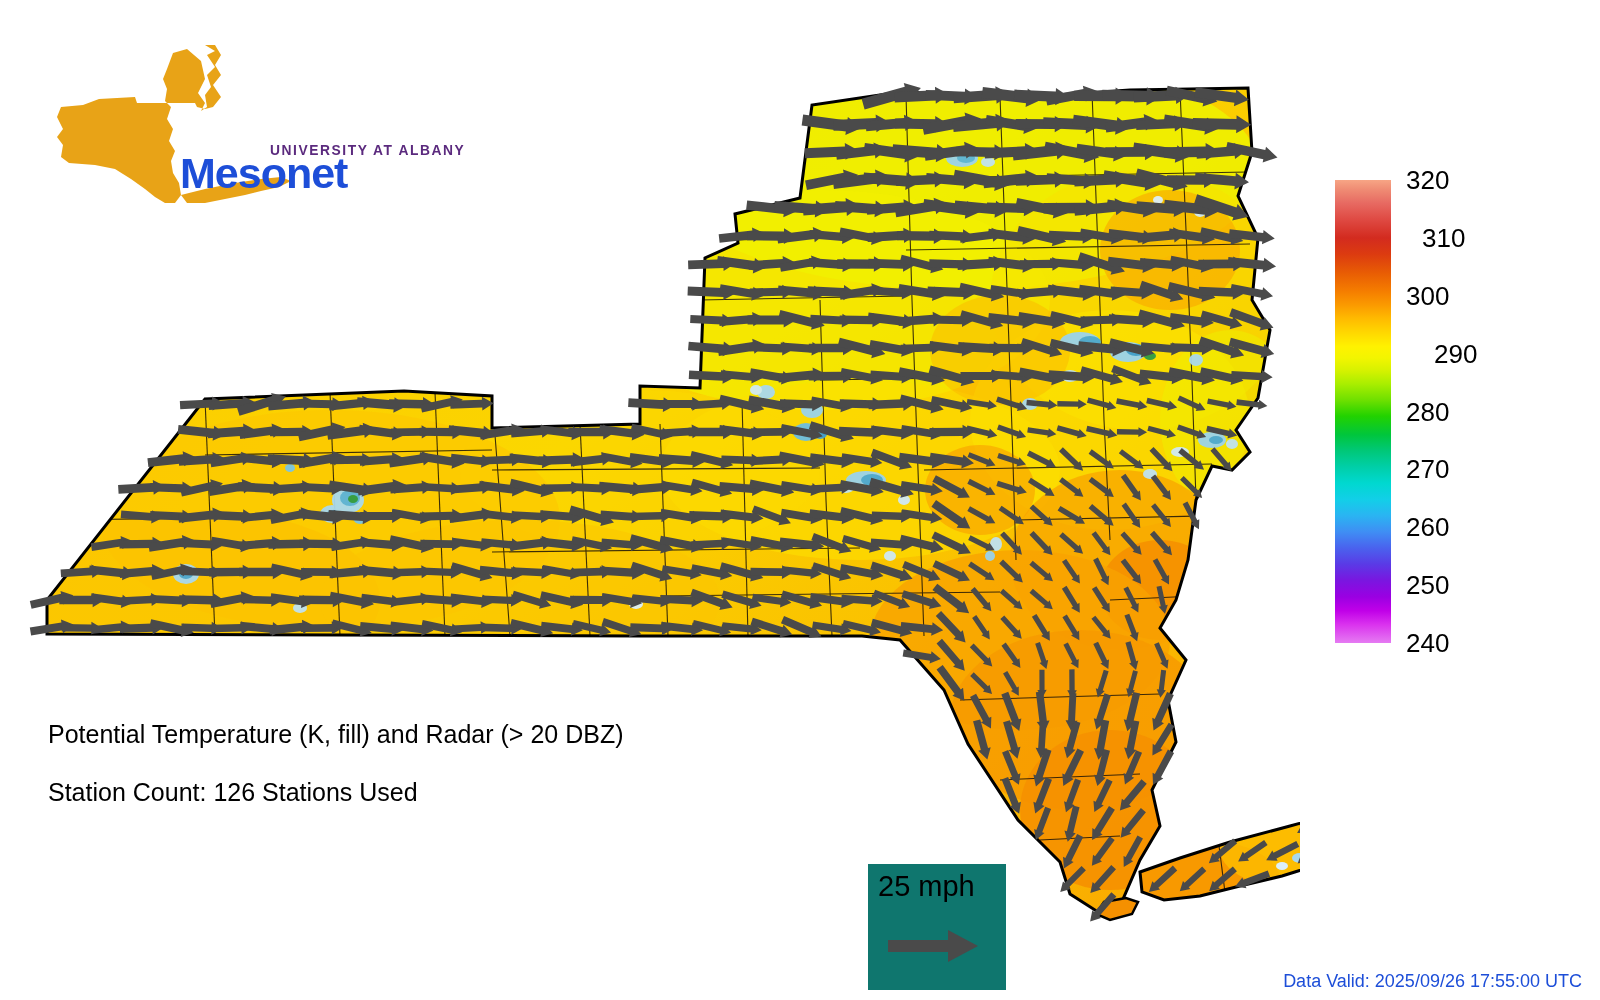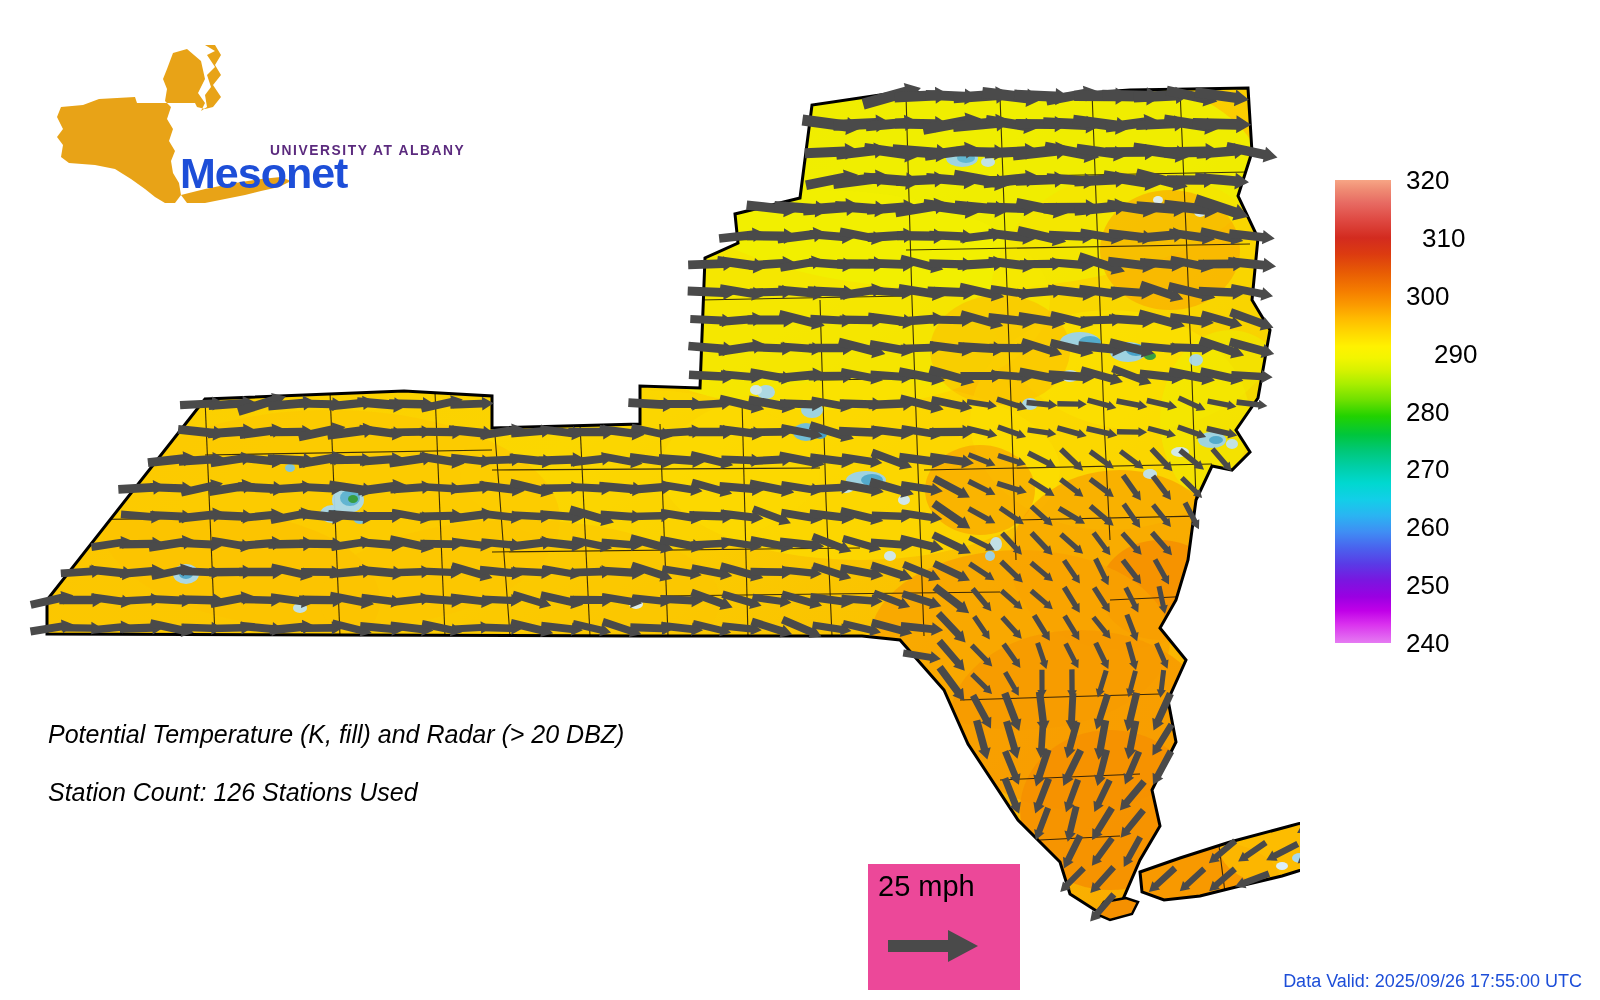--- a/index.html
+++ b/index.html
@@ -32,25 +32,25 @@
        #f2f500 38.5%,#d8f200 41%, #aaee00 44%, #6fe000 47.5%,
        #22d200 51%,  #00c63c 55%, #00c878 58.5%,#00cfa8 62%,
        #00d8d0 65.5%,#12cfe8 69%, #2ab4f2 72.5%,#3f8ef4 76%,
        #4a62ee 79.5%,#5a3ae6 83%, #7a16e0 86.5%,#9a00e2 90%,
        #c000e8 93%,  #da32ee 96%, #e57bf2 100%);}
   #cb-ticks{position:absolute;left:1406px;top:160px;width:120px;height:510px;}
   .cb-tick{position:absolute;font-size:26px;color:#000;line-height:1;}
 
   
   #caption{position:absolute;left:48px;top:720px;}
-  .cap-line{font-size:25px;color:#000;margin-bottom:29px;white-space:nowrap;font-style:italic;}
+  .cap-line{font-size:25px;color:#000;margin-bottom:29px;white-space:nowrap;}
 
   
-  #wind-legend{position:absolute;left:868px;top:864px;width:152px;height:126px;
-               background:#ec4899;}
+  #wind-legend{position:absolute;left:868px;top:864px;width:138px;height:126px;
+               background:#0f766e;}
   #wind-legend-label{position:absolute;left:10px;top:6px;font-size:29px;color:#000;
                      white-space:nowrap;}
   #wind-legend-arrow{position:absolute;left:18px;top:62px;}
 
   
   #data-valid{position:absolute;right:18px;bottom:8px;font-size:18px;color:#1d4ed8;
               white-space:nowrap;}
 </style>
 </head>
 <body>

